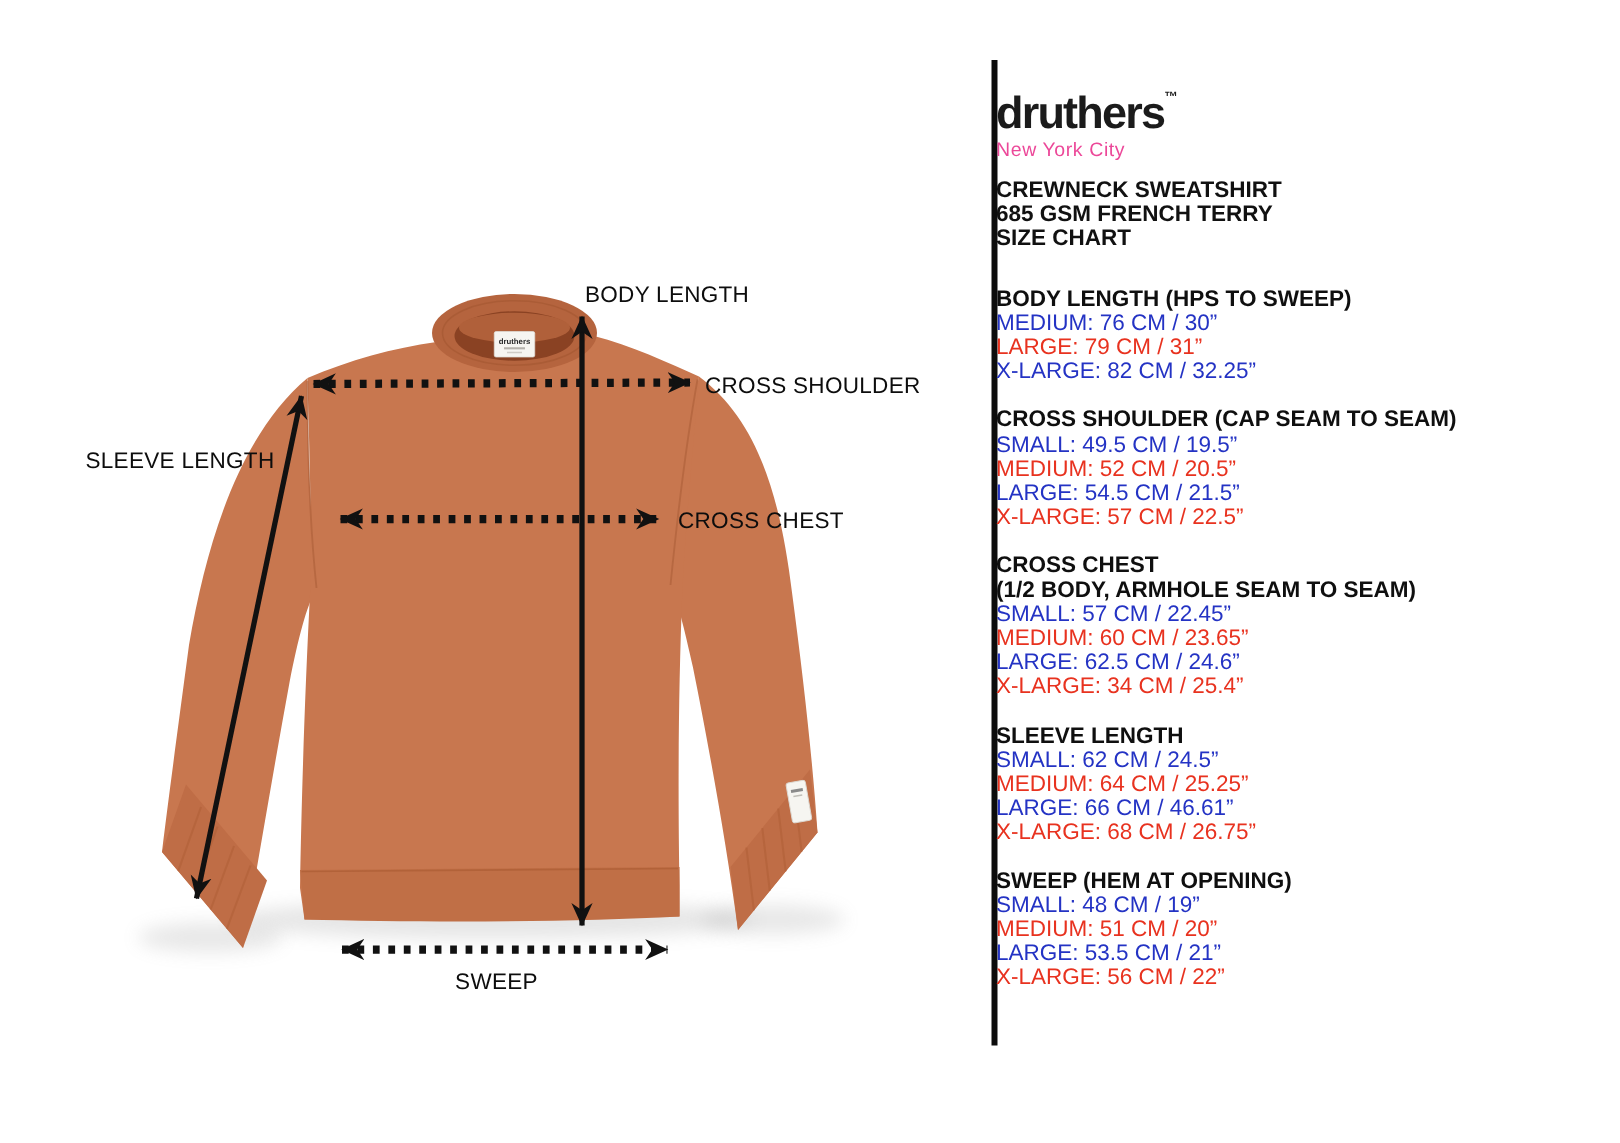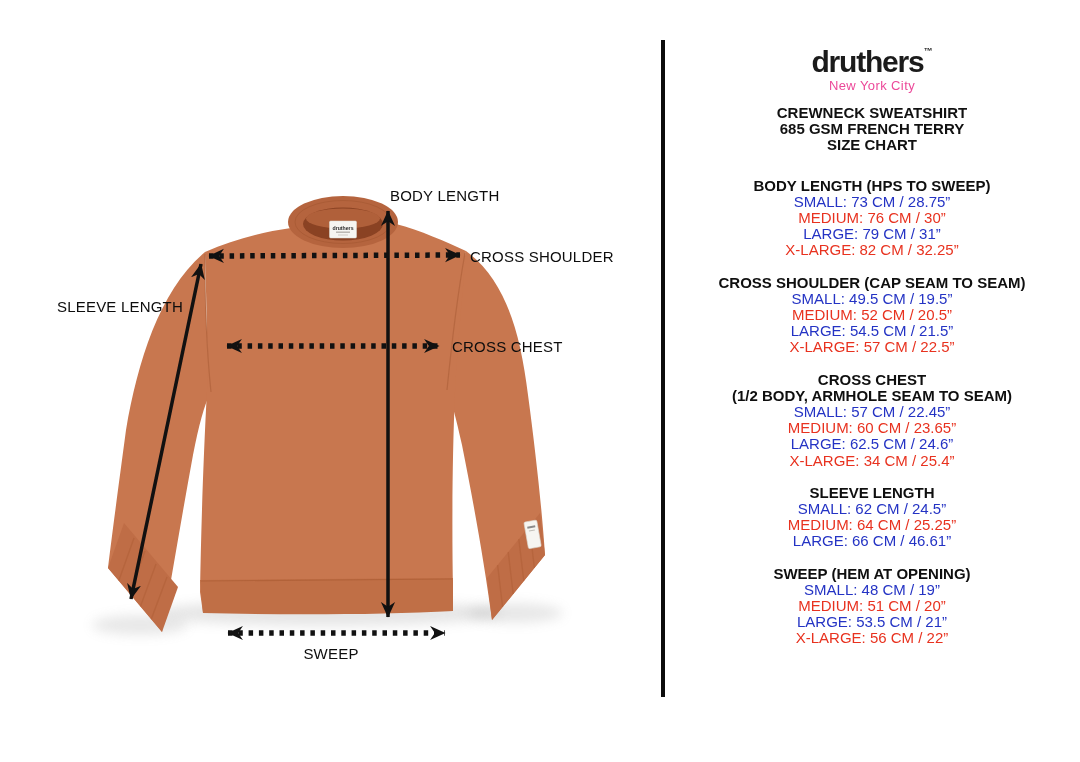--- a/index.html
+++ b/index.html
@@ -2,21 +2,21 @@
 <html><head>
 <meta charset="utf-8">
 <style>
   html,body{margin:0;padding:0;background:#fff;}
   .canvas{
     position:relative;width:1080px;height:762px;background:#ffffff;
     font-family:"Liberation Sans","DejaVu Sans",sans-serif;overflow:hidden;
   }
   .diagram-svg{position:absolute;left:0;top:0;width:660px;height:762px;}
   .divider{position:absolute;left:661px;top:40px;width:4px;height:657px;background:#0c0c0c;}
-  .right-panel{position:absolute;left:664px;top:3px;width:416px;text-align:center;color:#111;}
+  .right-panel{position:absolute;left:664px;top:16px;width:416px;color:#111;}
   .brand-logo{
     margin-top:33px;font-weight:bold;font-size:30px;line-height:31px;
     letter-spacing:-1.2px;color:#1b1b1b;
   }
   .brand-logo .tm{font-size:9px;vertical-align:18px;letter-spacing:0;font-weight:bold;}
   .brand-tagline{font-size:13px;line-height:15px;color:#ec4899;letter-spacing:.4px;margin-top:1px;}
   .product-title{margin-top:12px;font-weight:bold;font-size:15px;line-height:16.2px;}
   .section{margin-top:16px;font-size:15px;line-height:16.2px;}
   .section.first{margin-top:24px;}
   .section-heading{font-weight:bold;color:#0f0f0f;}
@@ -123,21 +123,20 @@
 
     <div class="product-title">
       <div>CREWNECK SWEATSHIRT</div>
       <div>685 GSM FRENCH TERRY</div>
       <div>SIZE CHART</div>
     </div>
 
     <div class="section first">
       <div class="section-heading">BODY LENGTH (HPS TO SWEEP)</div>
       <div class="size-rows">
-        <div class="size-row">SMALL: 73 CM / 28.75”</div>
         <div class="size-row">MEDIUM: 76 CM / 30”</div>
         <div class="size-row">LARGE: 79 CM / 31”</div>
         <div class="size-row">X-LARGE: 82 CM / 32.25”</div>
       </div>
     </div>
 
     <div class="section">
       <div class="section-heading">CROSS SHOULDER (CAP SEAM TO SEAM)</div>
       <div class="size-rows">
         <div class="size-row">SMALL: 49.5 CM / 19.5”</div>
@@ -157,20 +156,21 @@
         <div class="size-row">X-LARGE: 34 CM / 25.4”</div>
       </div>
     </div>
 
     <div class="section">
       <div class="section-heading">SLEEVE LENGTH</div>
       <div class="size-rows">
         <div class="size-row">SMALL: 62 CM / 24.5”</div>
         <div class="size-row">MEDIUM: 64 CM / 25.25”</div>
         <div class="size-row">LARGE: 66 CM / 46.61”</div>
+        <div class="size-row">X-LARGE: 68 CM / 26.75”</div>
       </div>
     </div>
 
     <div class="section">
       <div class="section-heading">SWEEP (HEM AT OPENING)</div>
       <div class="size-rows">
         <div class="size-row">SMALL: 48 CM / 19”</div>
         <div class="size-row">MEDIUM: 51 CM / 20”</div>
         <div class="size-row">LARGE: 53.5 CM / 21”</div>
         <div class="size-row">X-LARGE: 56 CM / 22”</div>

